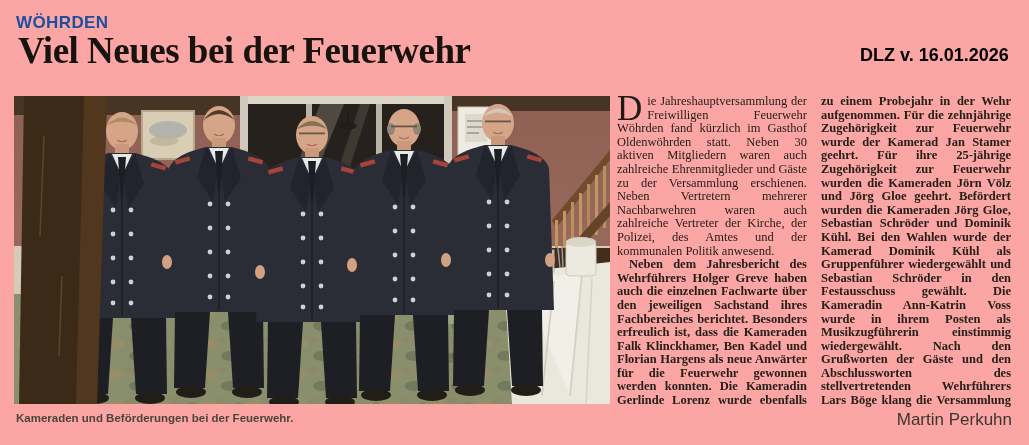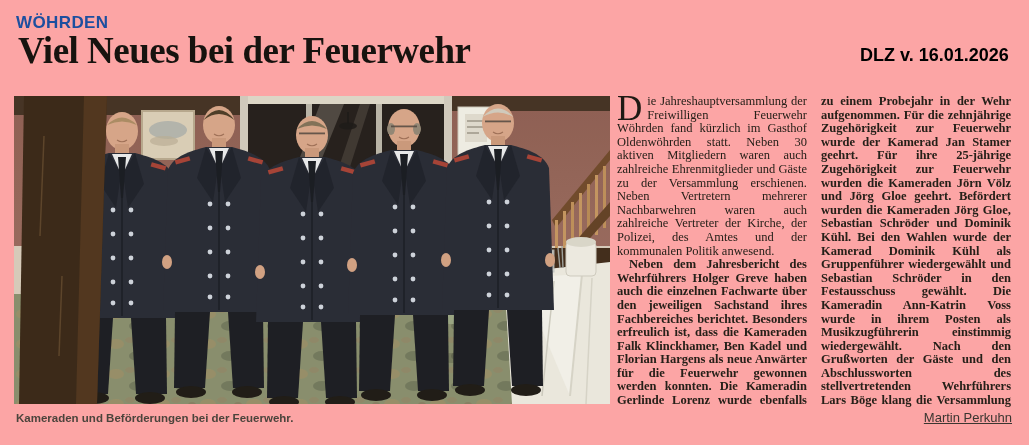--- a/index.html
+++ b/index.html
@@ -15,21 +15,21 @@
   .caption { position:absolute; left:16px; top:412px; font-family:"Liberation Sans",sans-serif;
              font-size:11.5px; font-weight:600; color:#4b443c; }
   .body-text { position:absolute; left:617px; top:95px; width:394px; height:318px;
                column-count:2; column-gap:14px; column-fill:auto; overflow:hidden;
                text-align:justify; font-size:12.5px; line-height:13.6px; color:#262019;
                hyphens:auto; -webkit-hyphens:auto; }
   .body-text p { margin:0; }
   .body-text p.p2 { text-indent:12px;font-weight:bold; }
   .dropcap { float:left; font-size:35px; line-height:26px; padding:1px 5px 0 0; color:#1f1a14; }
   .byline { position:absolute; left:820px; top:410px; width:192px; text-align:right;
-            font-family:"Liberation Sans",sans-serif; font-size:13px; color:#3b3631;text-decoration:underline; }
+            font-family:"Liberation Sans",sans-serif; font-size:17px; color:#3b3631; }
 </style>
 </head>
 <body>
 
 <div class="page">
 
   <div class="kicker">WÖHRDEN</div>
   <h1 class="headline">Viel Neues bei der Feuerwehr</h1>
   <div class="annotation">DLZ v. 16.01.2026</div>
 

